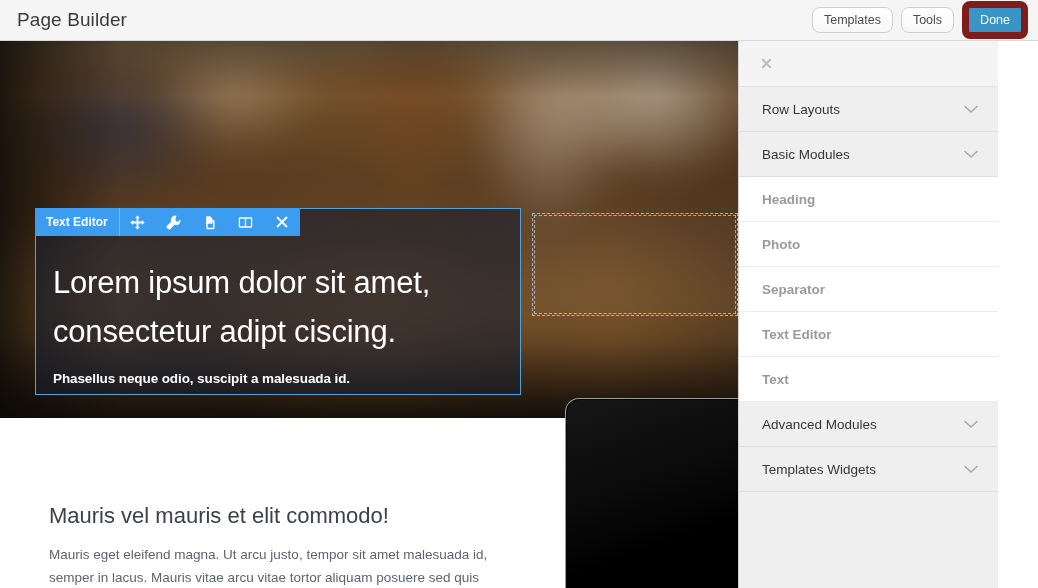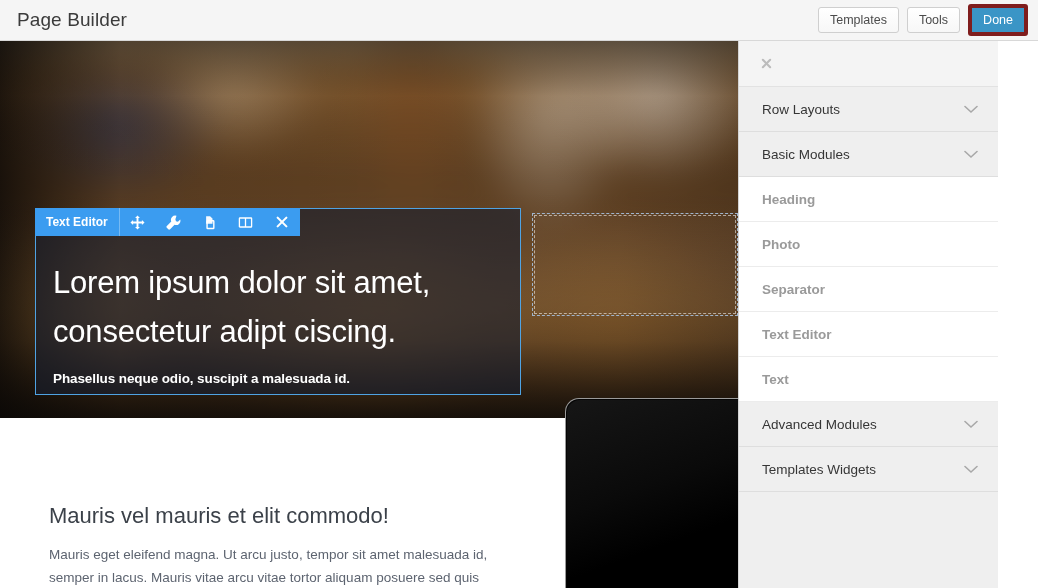--- a/index.html
+++ b/index.html
@@ -32,37 +32,37 @@
   #topbar-actions {
     margin-left: auto;
     margin-right: 10px;
     display: flex;
     align-items: center;
     gap: 8px;
   }
   .tb-btn {
     height: 18px;
     padding: 12px 11px;
-    border-radius: 3px;
+    border-radius: 8px;
     font-size: 12.5px;
     display: flex;
     align-items: center;
     justify-content: center;
     cursor: pointer;
     white-space: nowrap;
     line-height: 1;
   }
   .tb-btn.light {
     background: linear-gradient(#ffffff, #f7f7f7);
     border: 1px solid #cfcfcf;
     color: #4b4b4b;
   }
   .tb-btn.primary {
     background: #3a95c6;
-    border: 4px solid #7f1d1d;
+    border: 7px solid #7f1d1d;
     color: #ffffff;
   }
 
   
   #canvas {
     position: absolute;
     top: 41px; left: 0;
     width: 738px; height: 547px;
     background: #ffffff;
     overflow: hidden;

